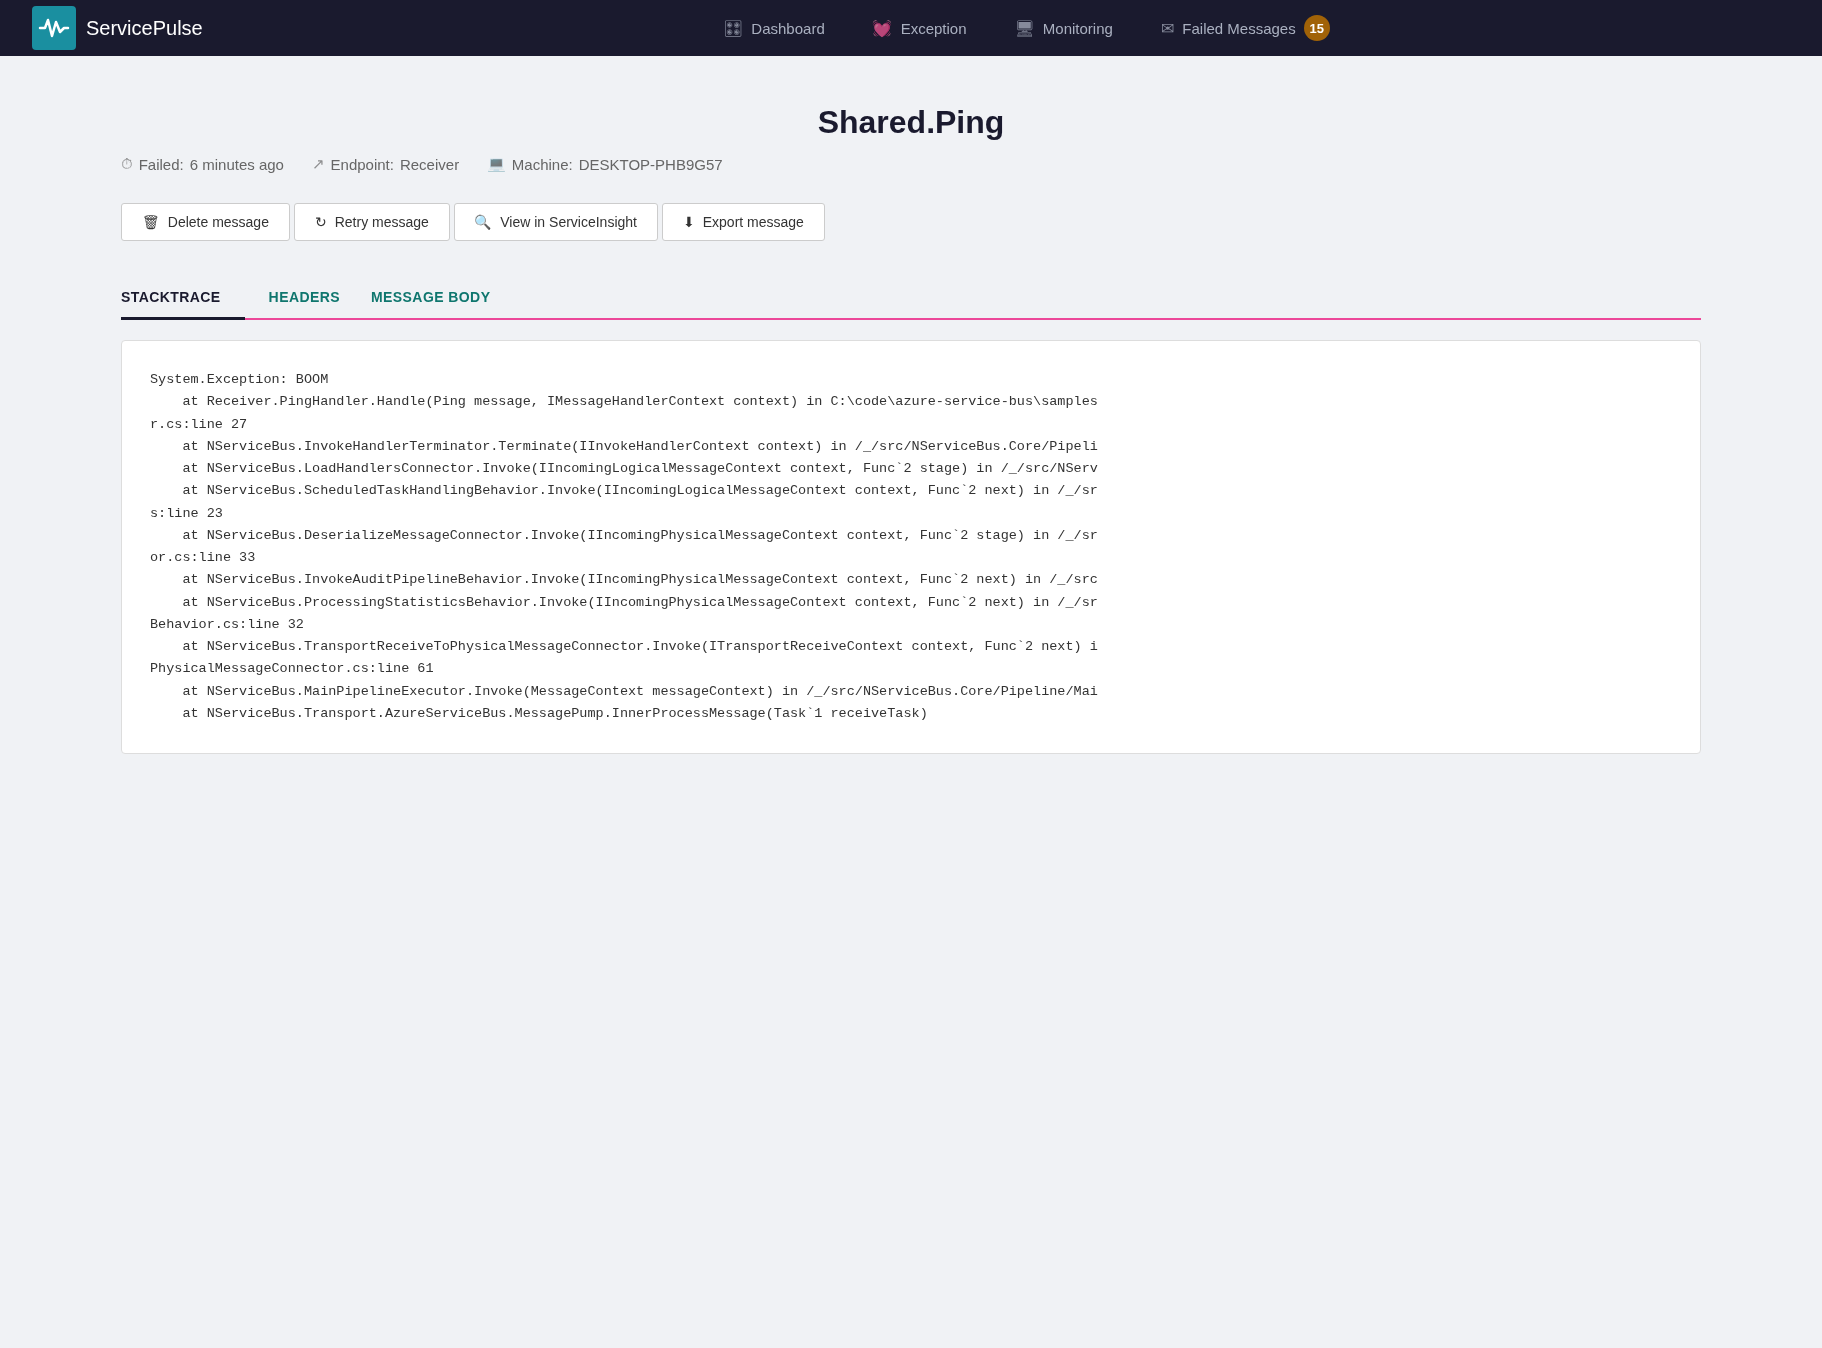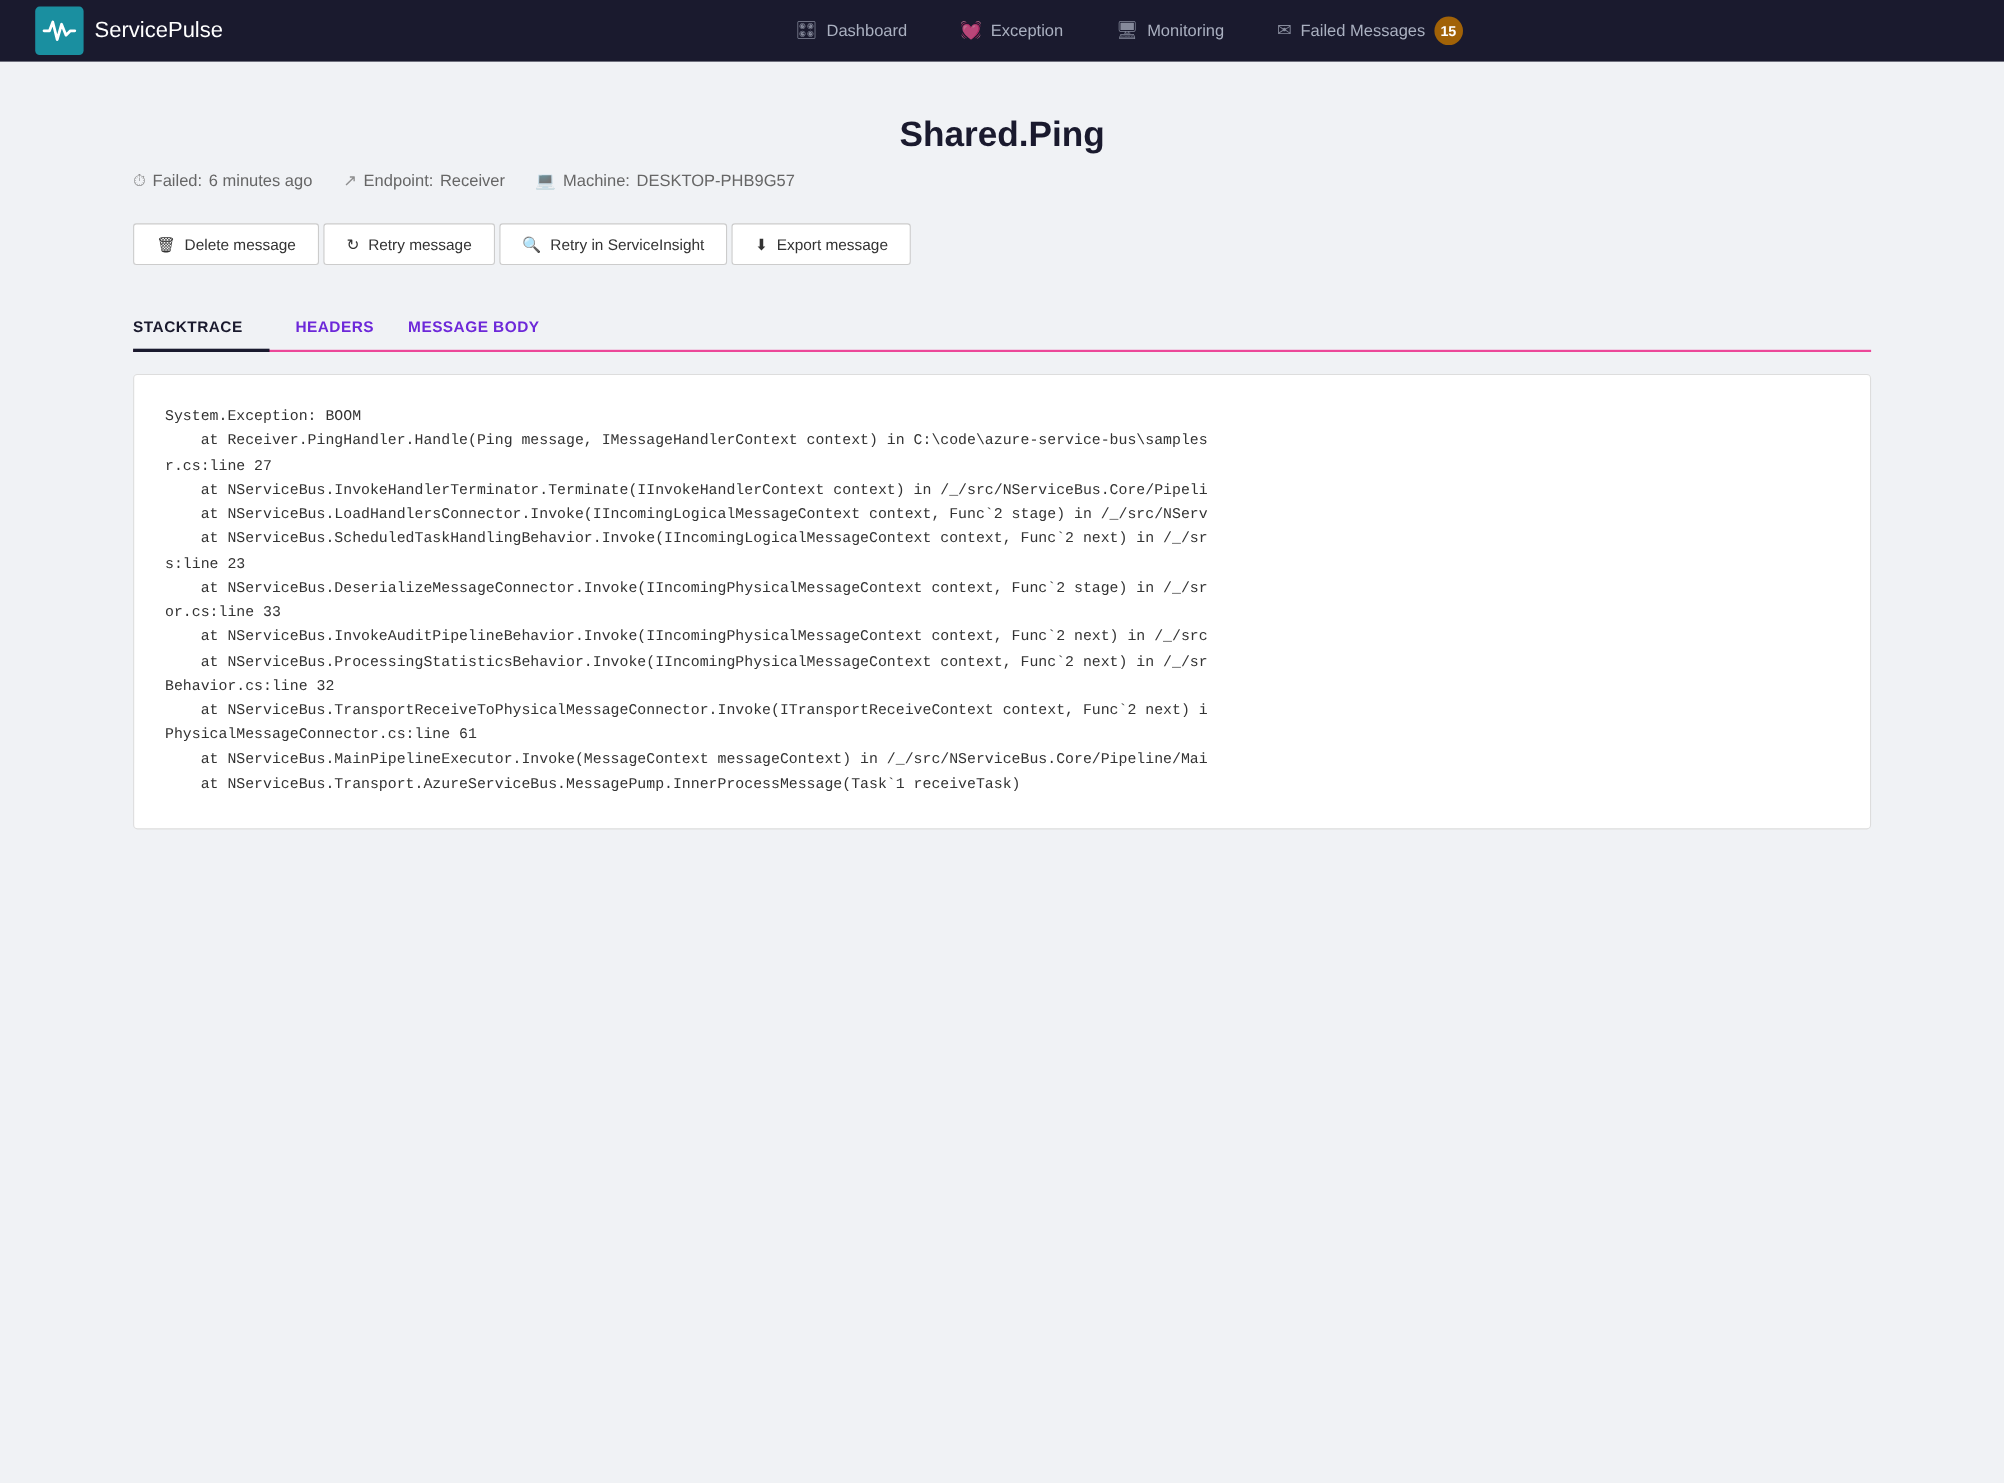--- a/index.html
+++ b/index.html
@@ -133,21 +133,21 @@
       gap: 0;
       border-bottom: 2px solid #ec4899;
       margin-bottom: 0;
     }
     .tab {
       font-size: 14px;
       font-weight: 600;
       padding: 12px 24px 12px 0;
       cursor: pointer;
       letter-spacing: 0.03em;
-      color: #6d28d9;
+      color: #0f766e;
       text-transform: uppercase;
       border-bottom: 3px solid transparent;
       margin-bottom: -2px;
     }
     .tab.active {
       color: #1a1a2e;
       border-bottom: 3px solid #1a1a2e;
     }
 
     
@@ -228,21 +228,21 @@
     <button class="action-btn">
       <span class="btn-icon">🗑</span>
       <span>Delete message</span>
     </button>
     <button class="action-btn">
       <span class="btn-icon">↻</span>
       <span>Retry message</span>
     </button>
     <button class="action-btn">
       <span class="btn-icon">🔍</span>
-      <span>Retry in ServiceInsight</span>
+      <span>View in ServiceInsight</span>
     </button>
     <button class="action-btn">
       <span class="btn-icon">⬇</span>
       <span>Export message</span>
     </button>
   </div>
 
   <div class="tabs">
     <div class="tab active">
       <span>STACKTRACE</span>

